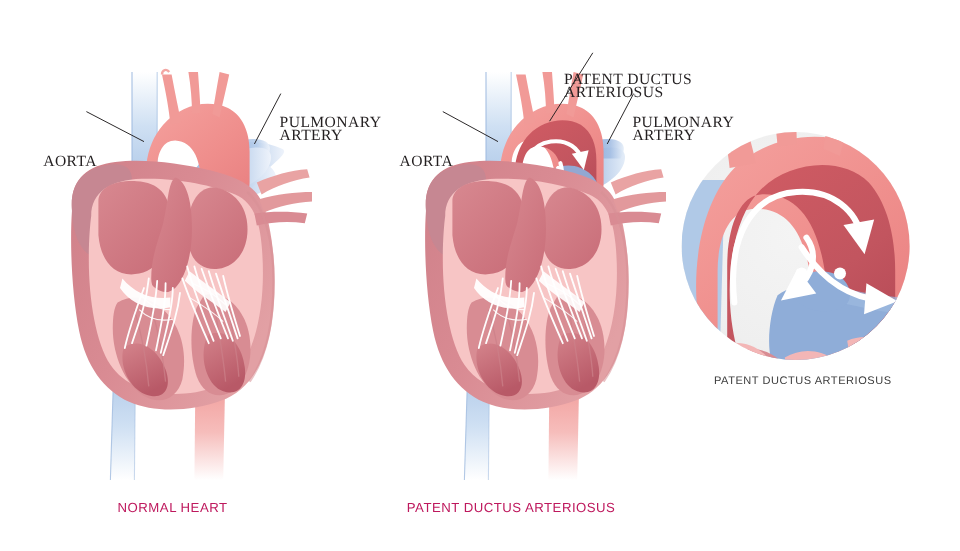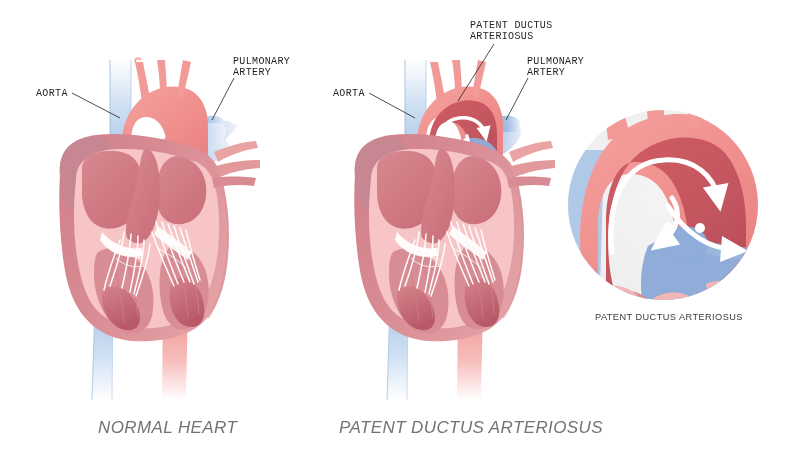--- a/index.html
+++ b/index.html
@@ -23,36 +23,36 @@
   }
   svg.figure {
     position: absolute;
     left: 0; top: 0;
     width: 800px;
     height: 459px;
     display: block;
   }
   .lbl {
     position: absolute;
-    font-family: Liberation Mono, monospace;
-    font-size: 10px;
+    font-family: Liberation Serif, serif;
+    font-size: 13px;
     letter-spacing: 0.35px;
     color: #231f20;
     line-height: 11px;
     white-space: pre-line;
     user-select: none;
+    margin-top: 40px;
   }
   .caption {
     position: absolute;
     font-family: "Liberation Sans", sans-serif;
-    font-size: 17px;
+    font-size: 11px;
     letter-spacing: 0.4px;
-    color: #737373;
+    color: #be185d;
     white-space: nowrap;
-    font-style: italic;
   }
   .inset-caption {
     position: absolute;
     font-family: "Liberation Sans", sans-serif;
     font-size: 9.2px;
     letter-spacing: 0.45px;
     color: #3b3b3b;
     white-space: nowrap;
   }
   #lbl-aorta-1 { left: 36px; top: 88px; }

